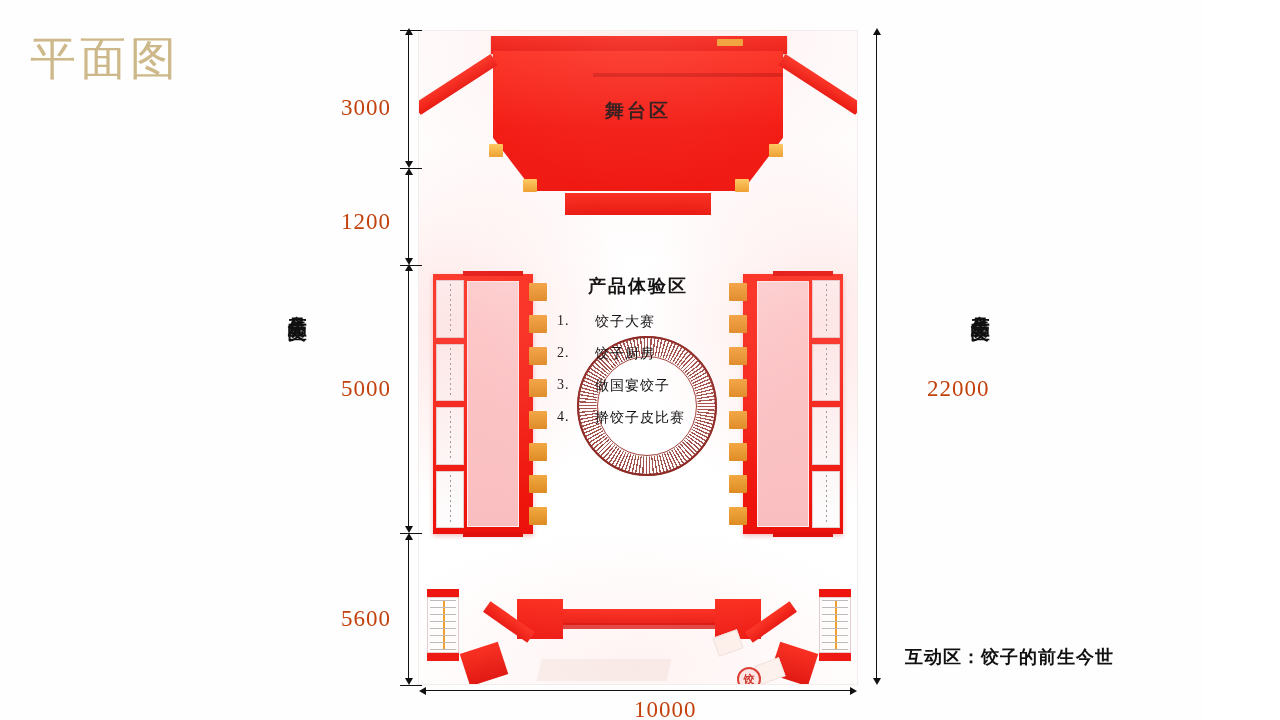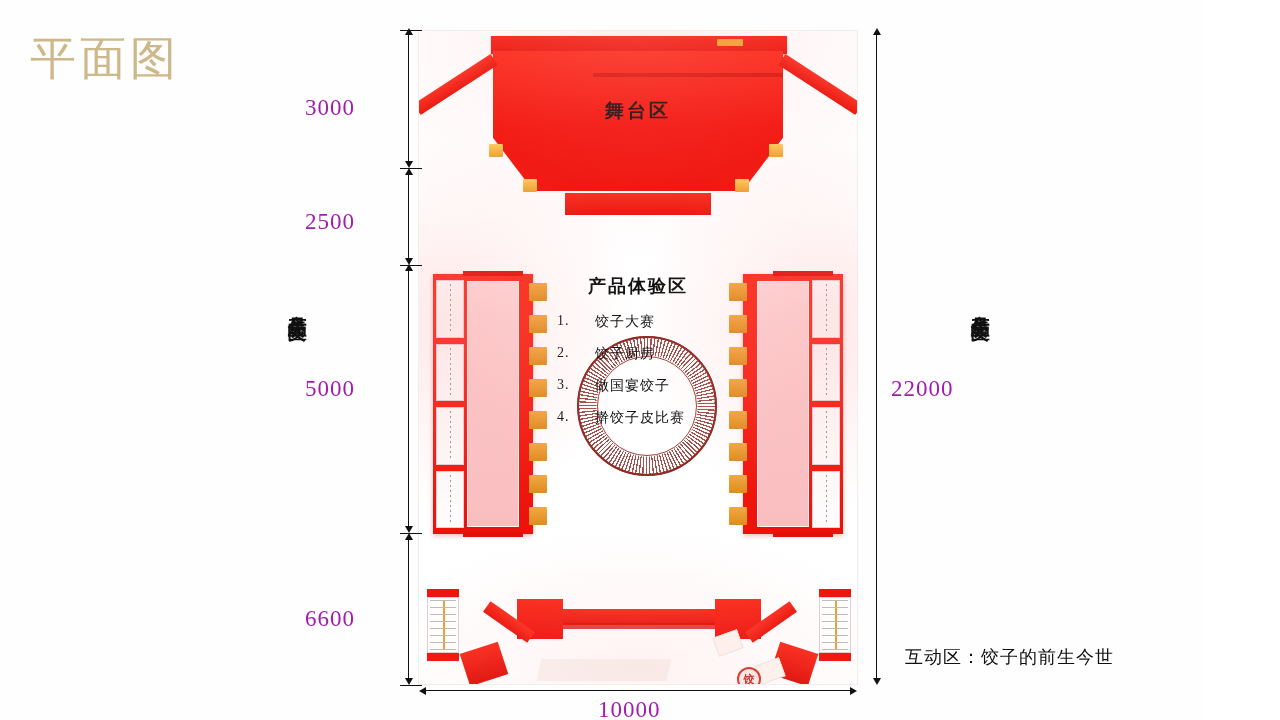--- a/index.html
+++ b/index.html
@@ -169,22 +169,22 @@
   
   .dimline{ position:absolute; background:#111; }
   .vline{ width:1px; }
   .hline{ height:1px; }
   .arrow{ position:absolute; width:0; height:0; }
   .arrow.up{ border-left:4px solid transparent; border-right:4px solid transparent; border-bottom:7px solid #111; }
   .arrow.down{ border-left:4px solid transparent; border-right:4px solid transparent; border-top:7px solid #111; }
   .arrow.left{ border-top:4px solid transparent; border-bottom:4px solid transparent; border-right:7px solid #111; }
   .arrow.right{ border-top:4px solid transparent; border-bottom:4px solid transparent; border-left:7px solid #111; }
   .tick{ position:absolute; height:1px; background:#111; }
-  .dim-text{ position:absolute; font-size:23px; color:#a21caf; letter-spacing:1px;
-    font-family:"Liberation Serif","DejaVu Serif",serif; white-space:nowrap; }
+  .dim-text{ position:absolute; font-size:23px; color:#c2410c; letter-spacing:1px;
+    font-family:"Liberation Serif","DejaVu Serif",serif; white-space:nowrap;margin-left:36px; }
 
   
   .vlabel{
     position:absolute; font-size:19px; color:#111; letter-spacing:2px; font-weight:600;
     writing-mode:vertical-rl; text-orientation:upright; line-height:1.65;
     font-family:"Liberation Serif","DejaVu Serif",serif;
   }
   .note{
     position:absolute; font-size:18px; color:#111; letter-spacing:1px;
     font-family:"Liberation Serif","DejaVu Serif",serif; white-space:nowrap;
@@ -323,45 +323,45 @@
     <div class="tick" style="left:400px; top:685px; width:22px;"></div>
 
     <div class="dimline vline" style="left:408px; top:33px; height:132px;"></div>
     <div class="arrow up" style="left:405px; top:28px;"></div>
     <div class="arrow down" style="left:405px; top:161px;"></div>
     <div class="dim-text" style="left:355px; top:95px; transform:translateX(-100%);">3000</div>
 
     <div class="dimline vline" style="left:408px; top:172px; height:90px;"></div>
     <div class="arrow up" style="left:405px; top:168px;"></div>
     <div class="arrow down" style="left:405px; top:258px;"></div>
-    <div class="dim-text" style="left:355px; top:209px; transform:translateX(-100%);">2500</div>
+    <div class="dim-text" style="left:355px; top:209px; transform:translateX(-100%);">1200</div>
 
     <div class="dimline vline" style="left:408px; top:269px; height:261px;"></div>
     <div class="arrow up" style="left:405px; top:264px;"></div>
     <div class="arrow down" style="left:405px; top:526px;"></div>
     <div class="dim-text" style="left:355px; top:376px; transform:translateX(-100%);">5000</div>
 
     <div class="dimline vline" style="left:408px; top:537px; height:145px;"></div>
     <div class="arrow up" style="left:405px; top:533px;"></div>
     <div class="arrow down" style="left:405px; top:678px;"></div>
-    <div class="dim-text" style="left:355px; top:606px; transform:translateX(-100%);">6600</div>
+    <div class="dim-text" style="left:355px; top:606px; transform:translateX(-100%);">5600</div>
   </div>
 
   <div>
     <div class="dimline vline" style="left:876px; top:33px; height:649px;"></div>
     <div class="arrow up" style="left:873px; top:28px;"></div>
     <div class="arrow down" style="left:873px; top:678px;"></div>
     <div class="dim-text" style="left:891px; top:376px;">22000</div>
   </div>
 
   <div>
     <div class="dimline hline" style="left:426px; top:690px; width:424px;"></div>
     <div class="arrow left" style="left:419px; top:687px;"></div>
     <div class="arrow right" style="left:850px; top:687px;"></div>
     <div class="dim-text" style="left:598px; top:697px;">10000</div>
   </div>
 
   <div class="vlabel" style="left:282px; top:300px;">产品售卖区</div>
   <div class="vlabel" style="left:965px; top:300px;">产品售卖区</div>
 
-  <div class="note" style="left:905px; top:645px;">互动区：饺子的前生今世</div>
+  <div class="note" style="left:905px; top:645px;font-weight:bold;">互动区：饺子的前生今世</div>
 
 </div>
 
 </body></html>

